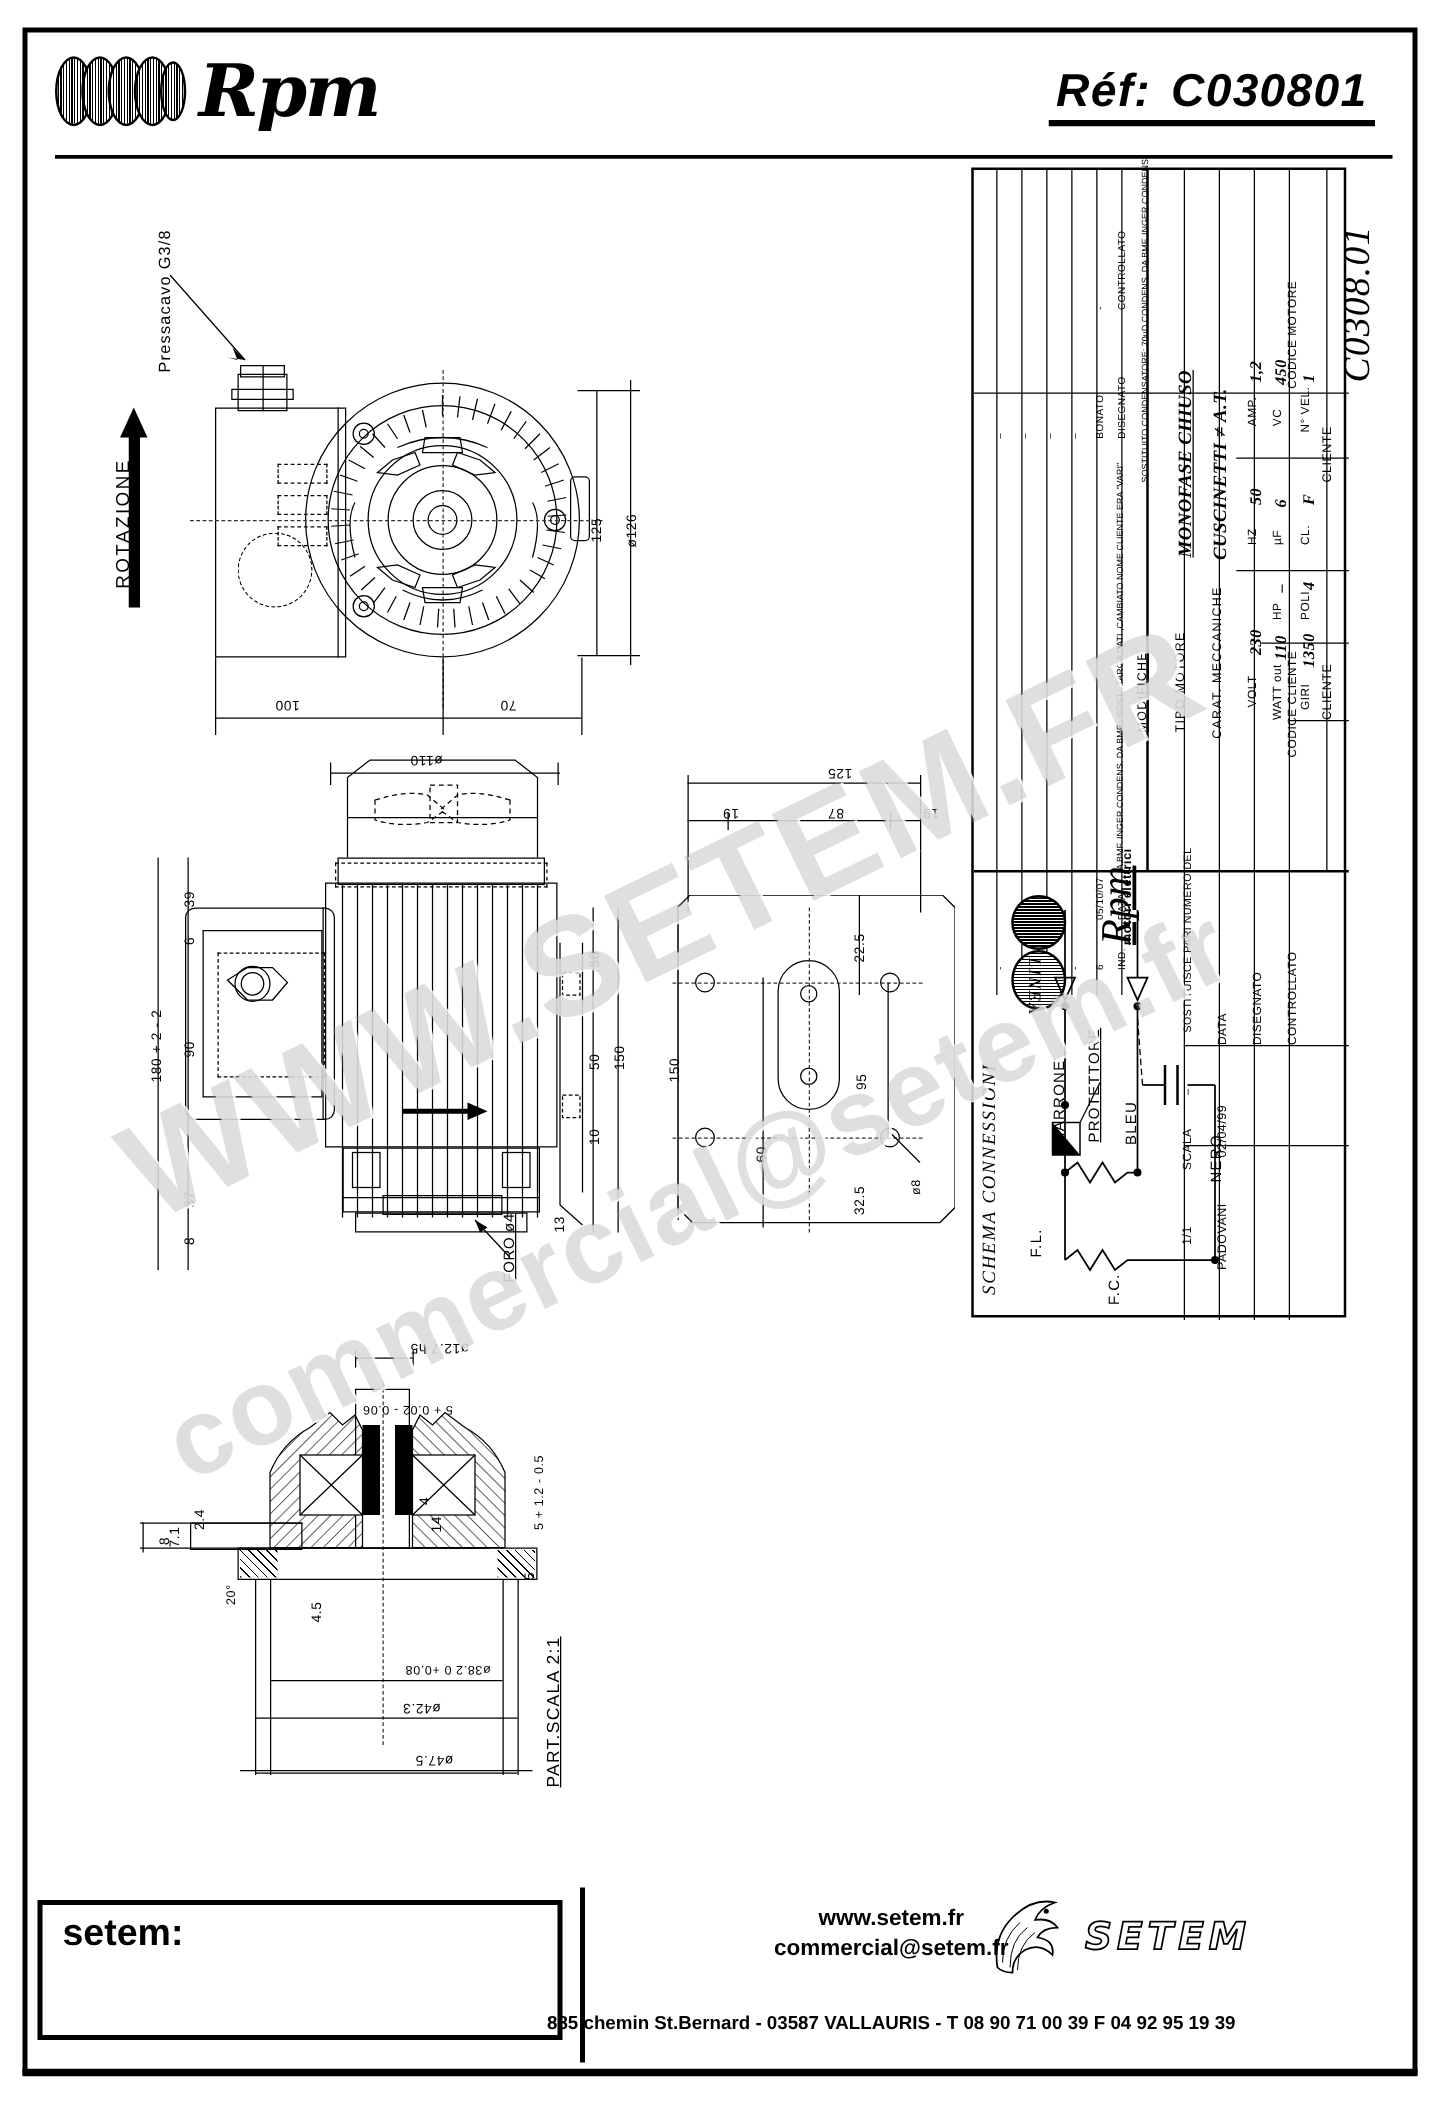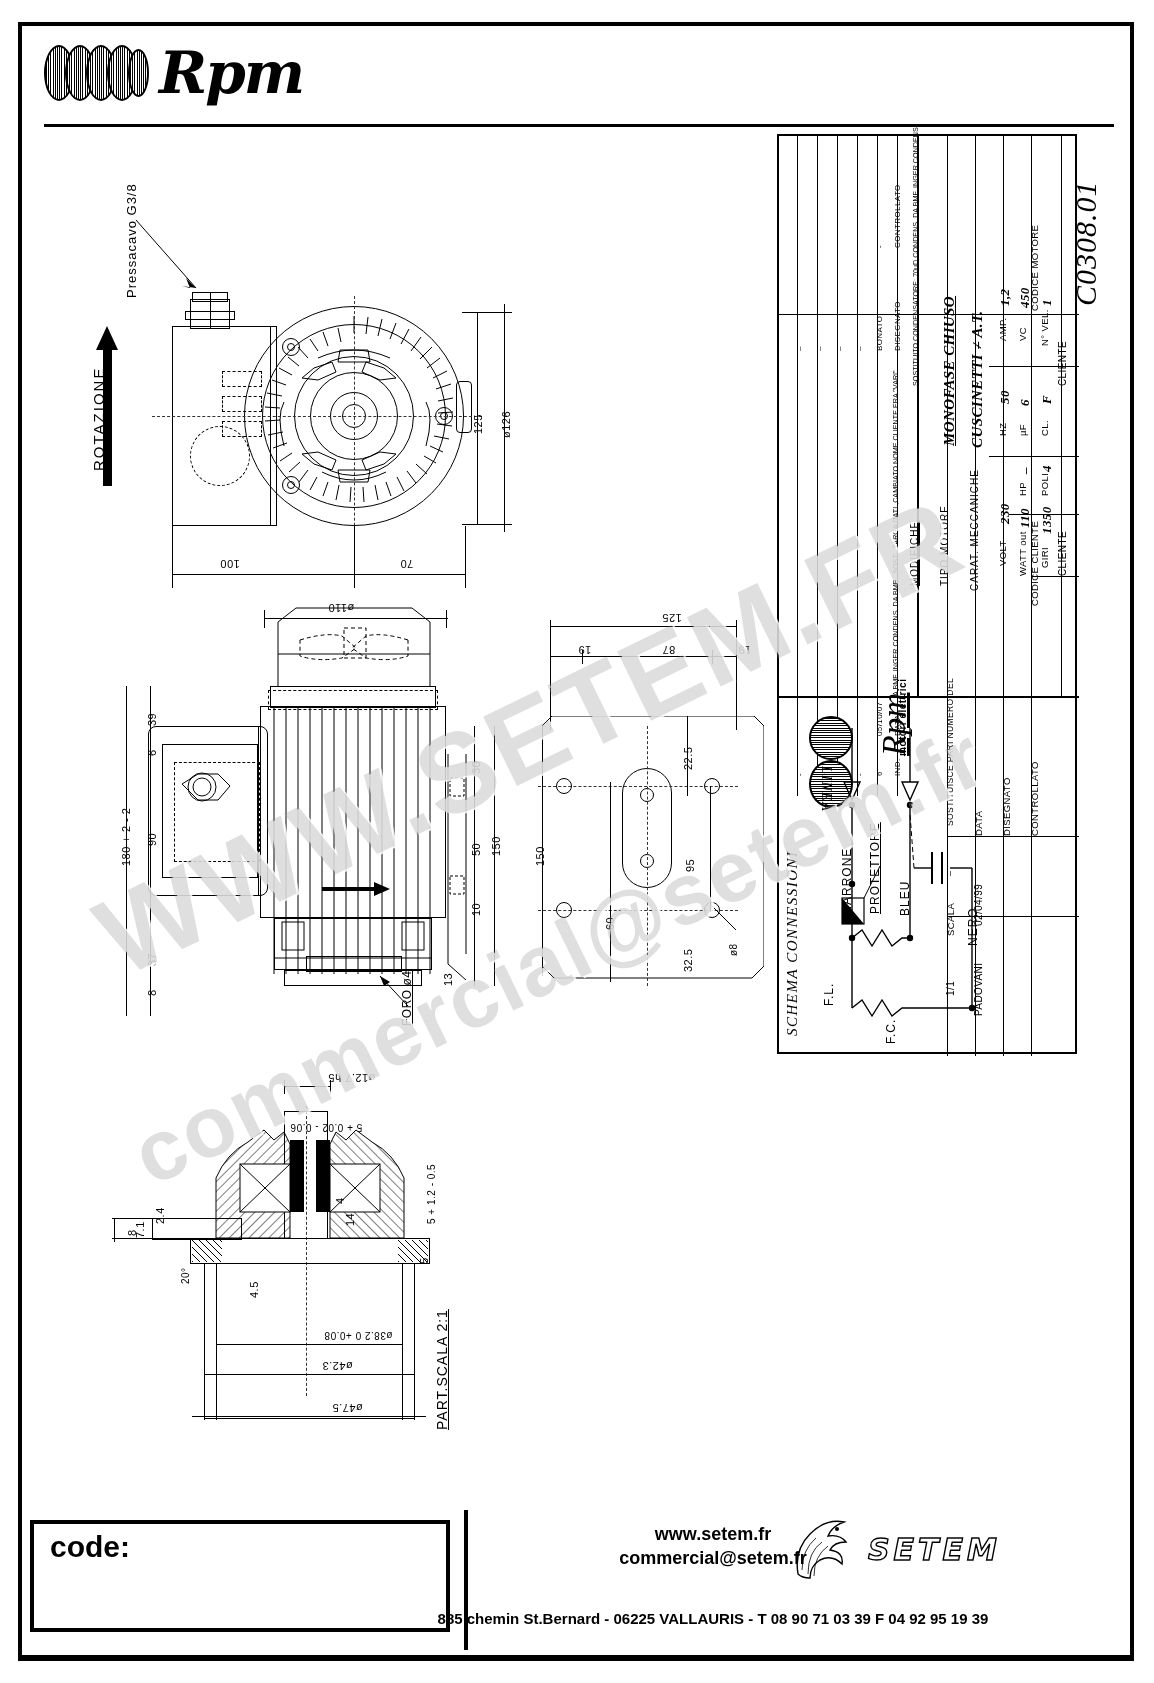--- a/index.html
+++ b/index.html
@@ -66,20 +66,23 @@
     <div class="coils">
       <div class="coil"></div>
         <div class="coil"></div>
         <div class="coil"></div>
       <div class="coil"></div>
         <div class="coil small"></div>
     </div>
     <div class="rpm-word">Rpm</div>
   </div>
 
+  <div class="ref">
+    <span class="r-lab">Réf:</span><span>C030801</span>
+  </div>
   <div class="ln h" style="left:22px;top:98px;width:1070px;height:3px;"></div>
 
   <div>
 
     <div style="position:absolute;left:74px;top:300px;width:20px;height:160px;">
       <div class="ln v" style="left:7px;top:22px;width:9px;height:138px;"></div>
       <div style="position:absolute;left:0;top:0;width:0;height:0;border-left:11px solid transparent;border-right:11px solid transparent;border-bottom:24px solid #000;"></div>
     </div>
     <div class="dim rot90" style="left:68px;top:445px;font-size:15px;letter-spacing:2px;">ROTAZIONE</div>
 
@@ -546,30 +549,30 @@
     <div class="dim rot90" style="left:862px;top:1018px;font-size:12px;letter-spacing:1px;">F.C.</div>
   </div>
 
   <div class="wm wm1">WWW.SETEM.FR</div>
   <div class="wm wm2">commercial@setem.fr</div>
 
 </div>
 
 <div class="footer">
   <div class="codebox">
-    <div class="code-lab">code:</div>
+    <div class="code-lab">setem:</div>
   </div>
   <div class="fdiv"></div>
   <div class="fweb">
     <div>www.setem.fr</div>
     <div>commercial@setem.fr</div>
   </div>
   <div class="setem-logo">
     <svg width="72" height="66">
       <path d="M10 58 Q6 34 22 18 Q38 2 56 6 Q44 10 40 20 Q52 18 58 26 Q46 26 42 34 Q56 36 54 48 Q44 38 32 44 Q22 50 22 62 Q14 62 10 58 Z" fill="none" stroke="#000" stroke-width="1.4"></path>
       <path d="M14 54 Q14 34 28 22 M20 58 Q20 36 34 26 M26 60 Q26 40 40 30" fill="none" stroke="#000" stroke-width="0.8"></path>
       <circle cx="49" cy="13" r="2" fill="#000"></circle>
     </svg>
     <div class="setem-word">SETEM</div>
   </div>
-  <div class="faddr">885 chemin St.Bernard  -  06225 VALLAURIS  -  T 08 90 71 03 39   F 04 92 95 19 39</div>
+  <div class="faddr">885 chemin St.Bernard  -  03587 VALLAURIS  -  T 08 90 71 00 39   F 04 92 95 19 39</div>
 </div>
 <div class="bottomline"></div>
 
 </body></html>

